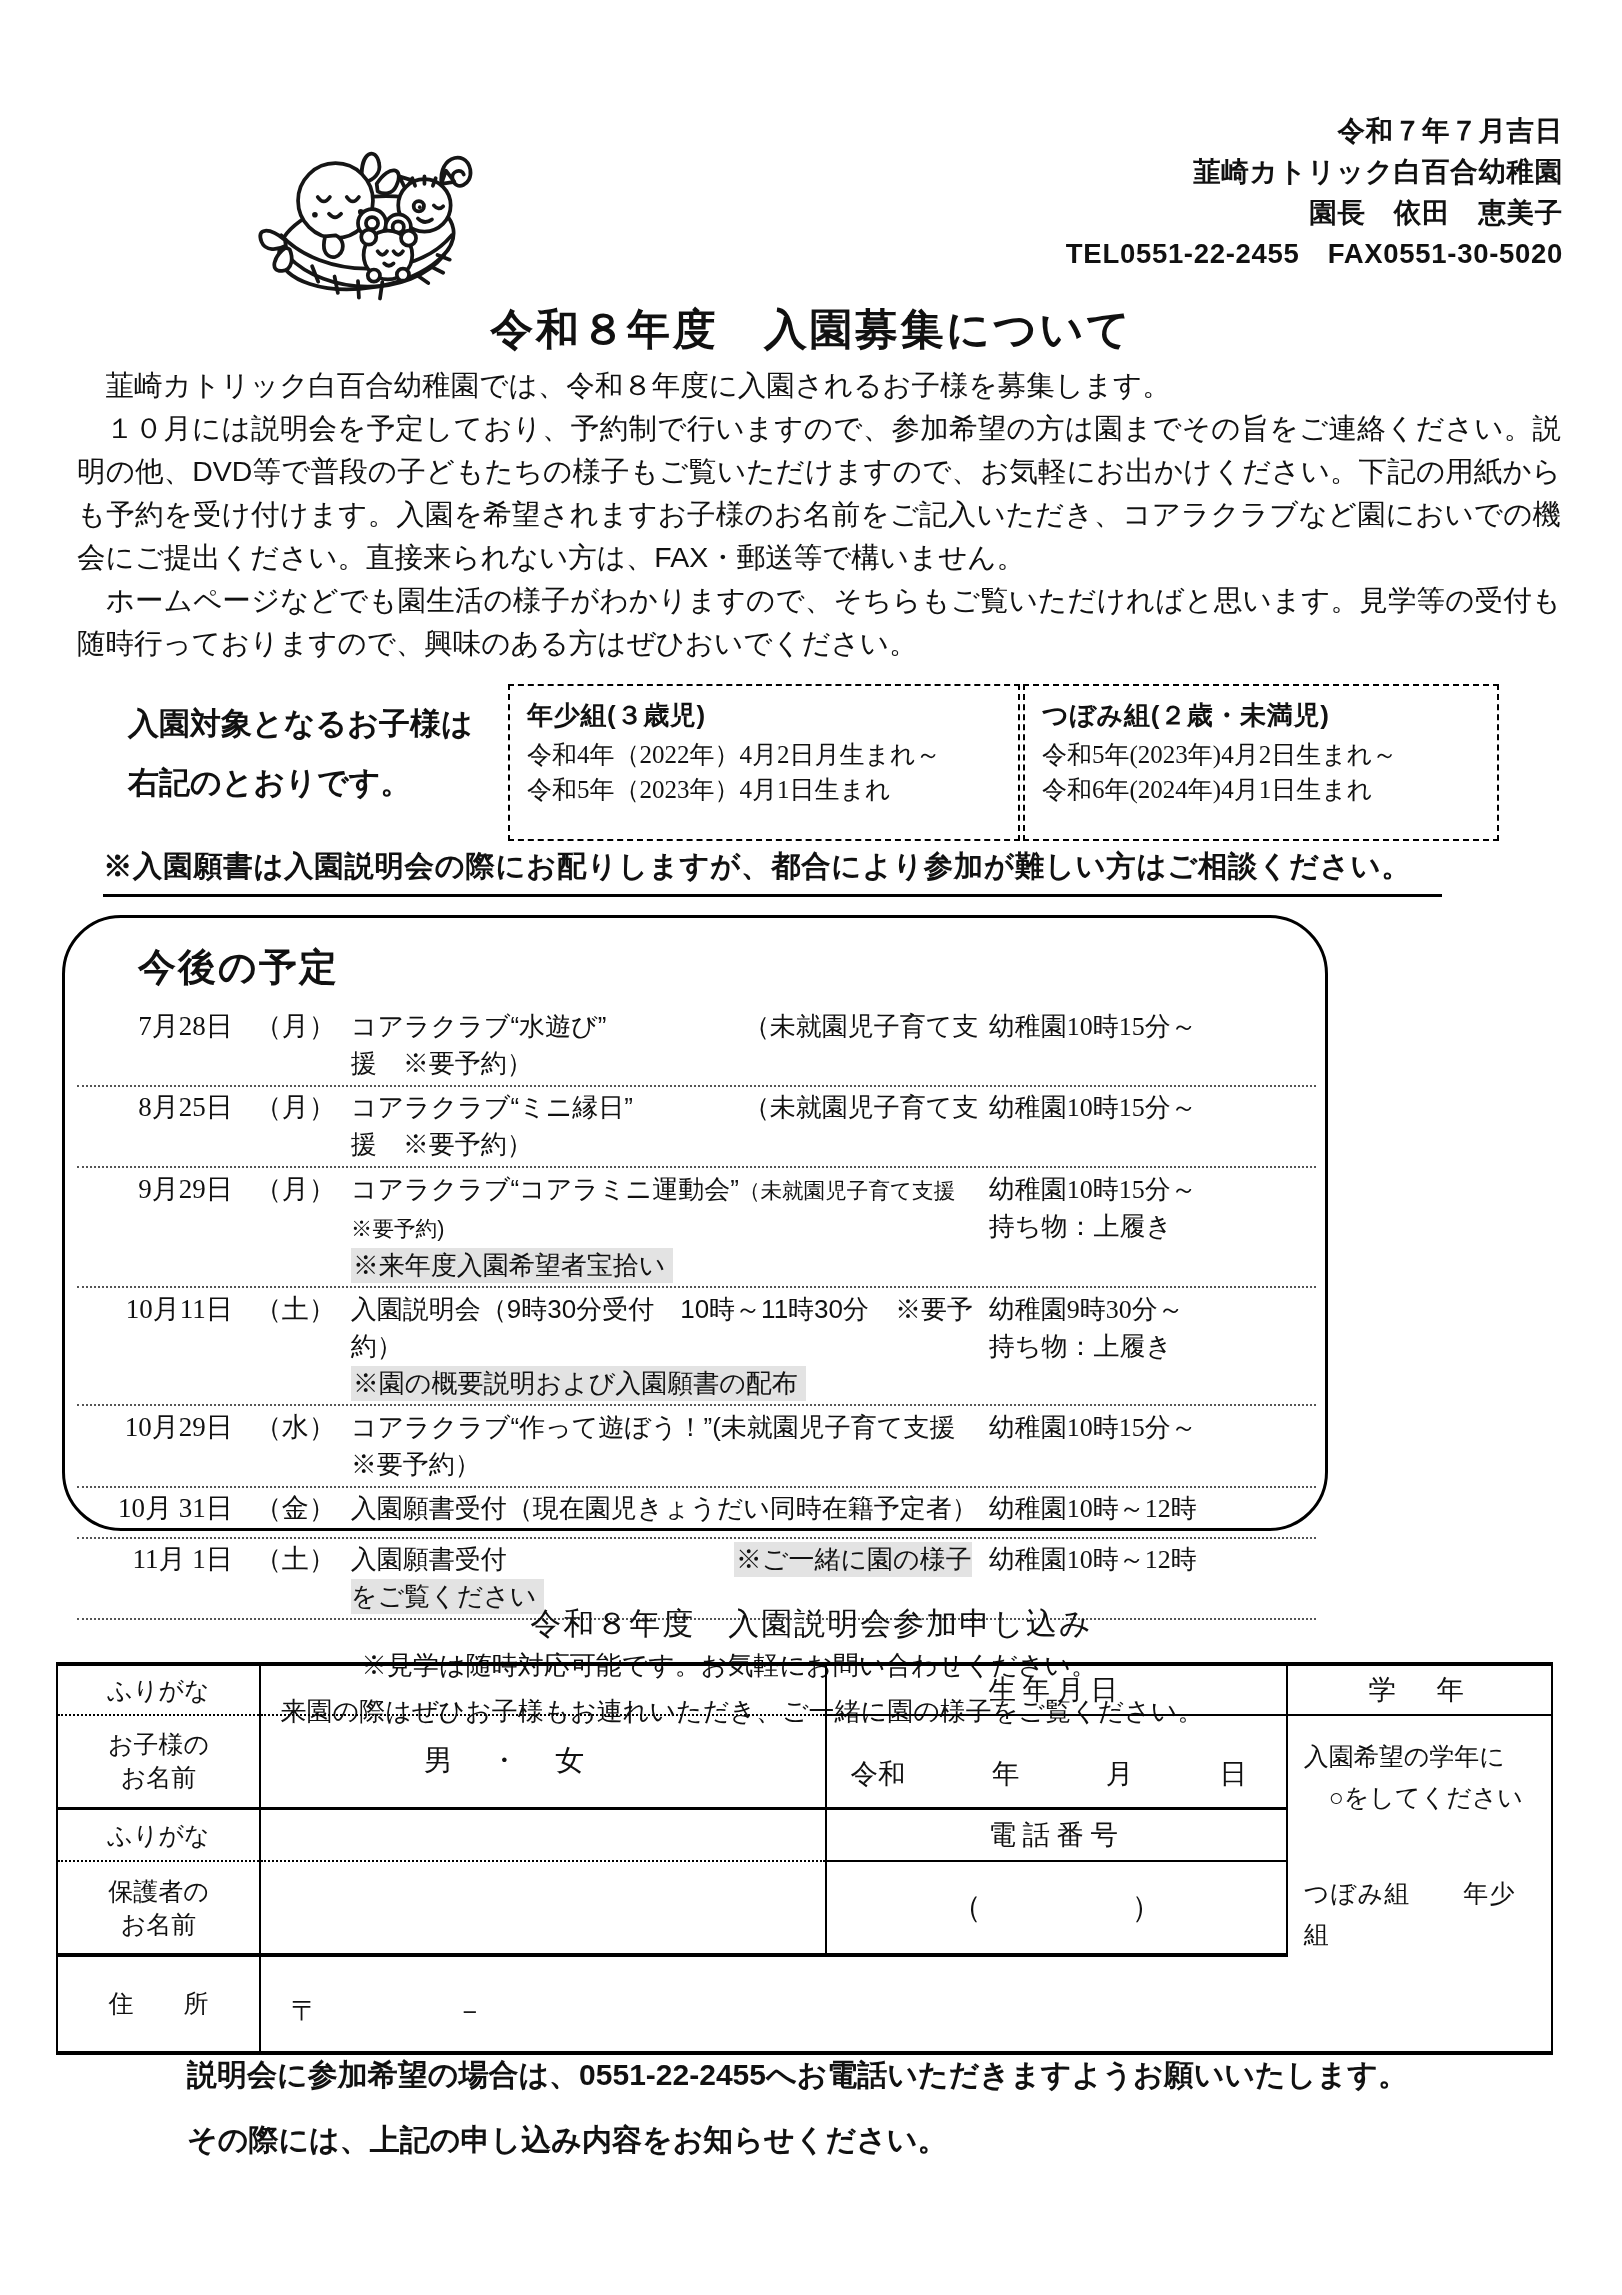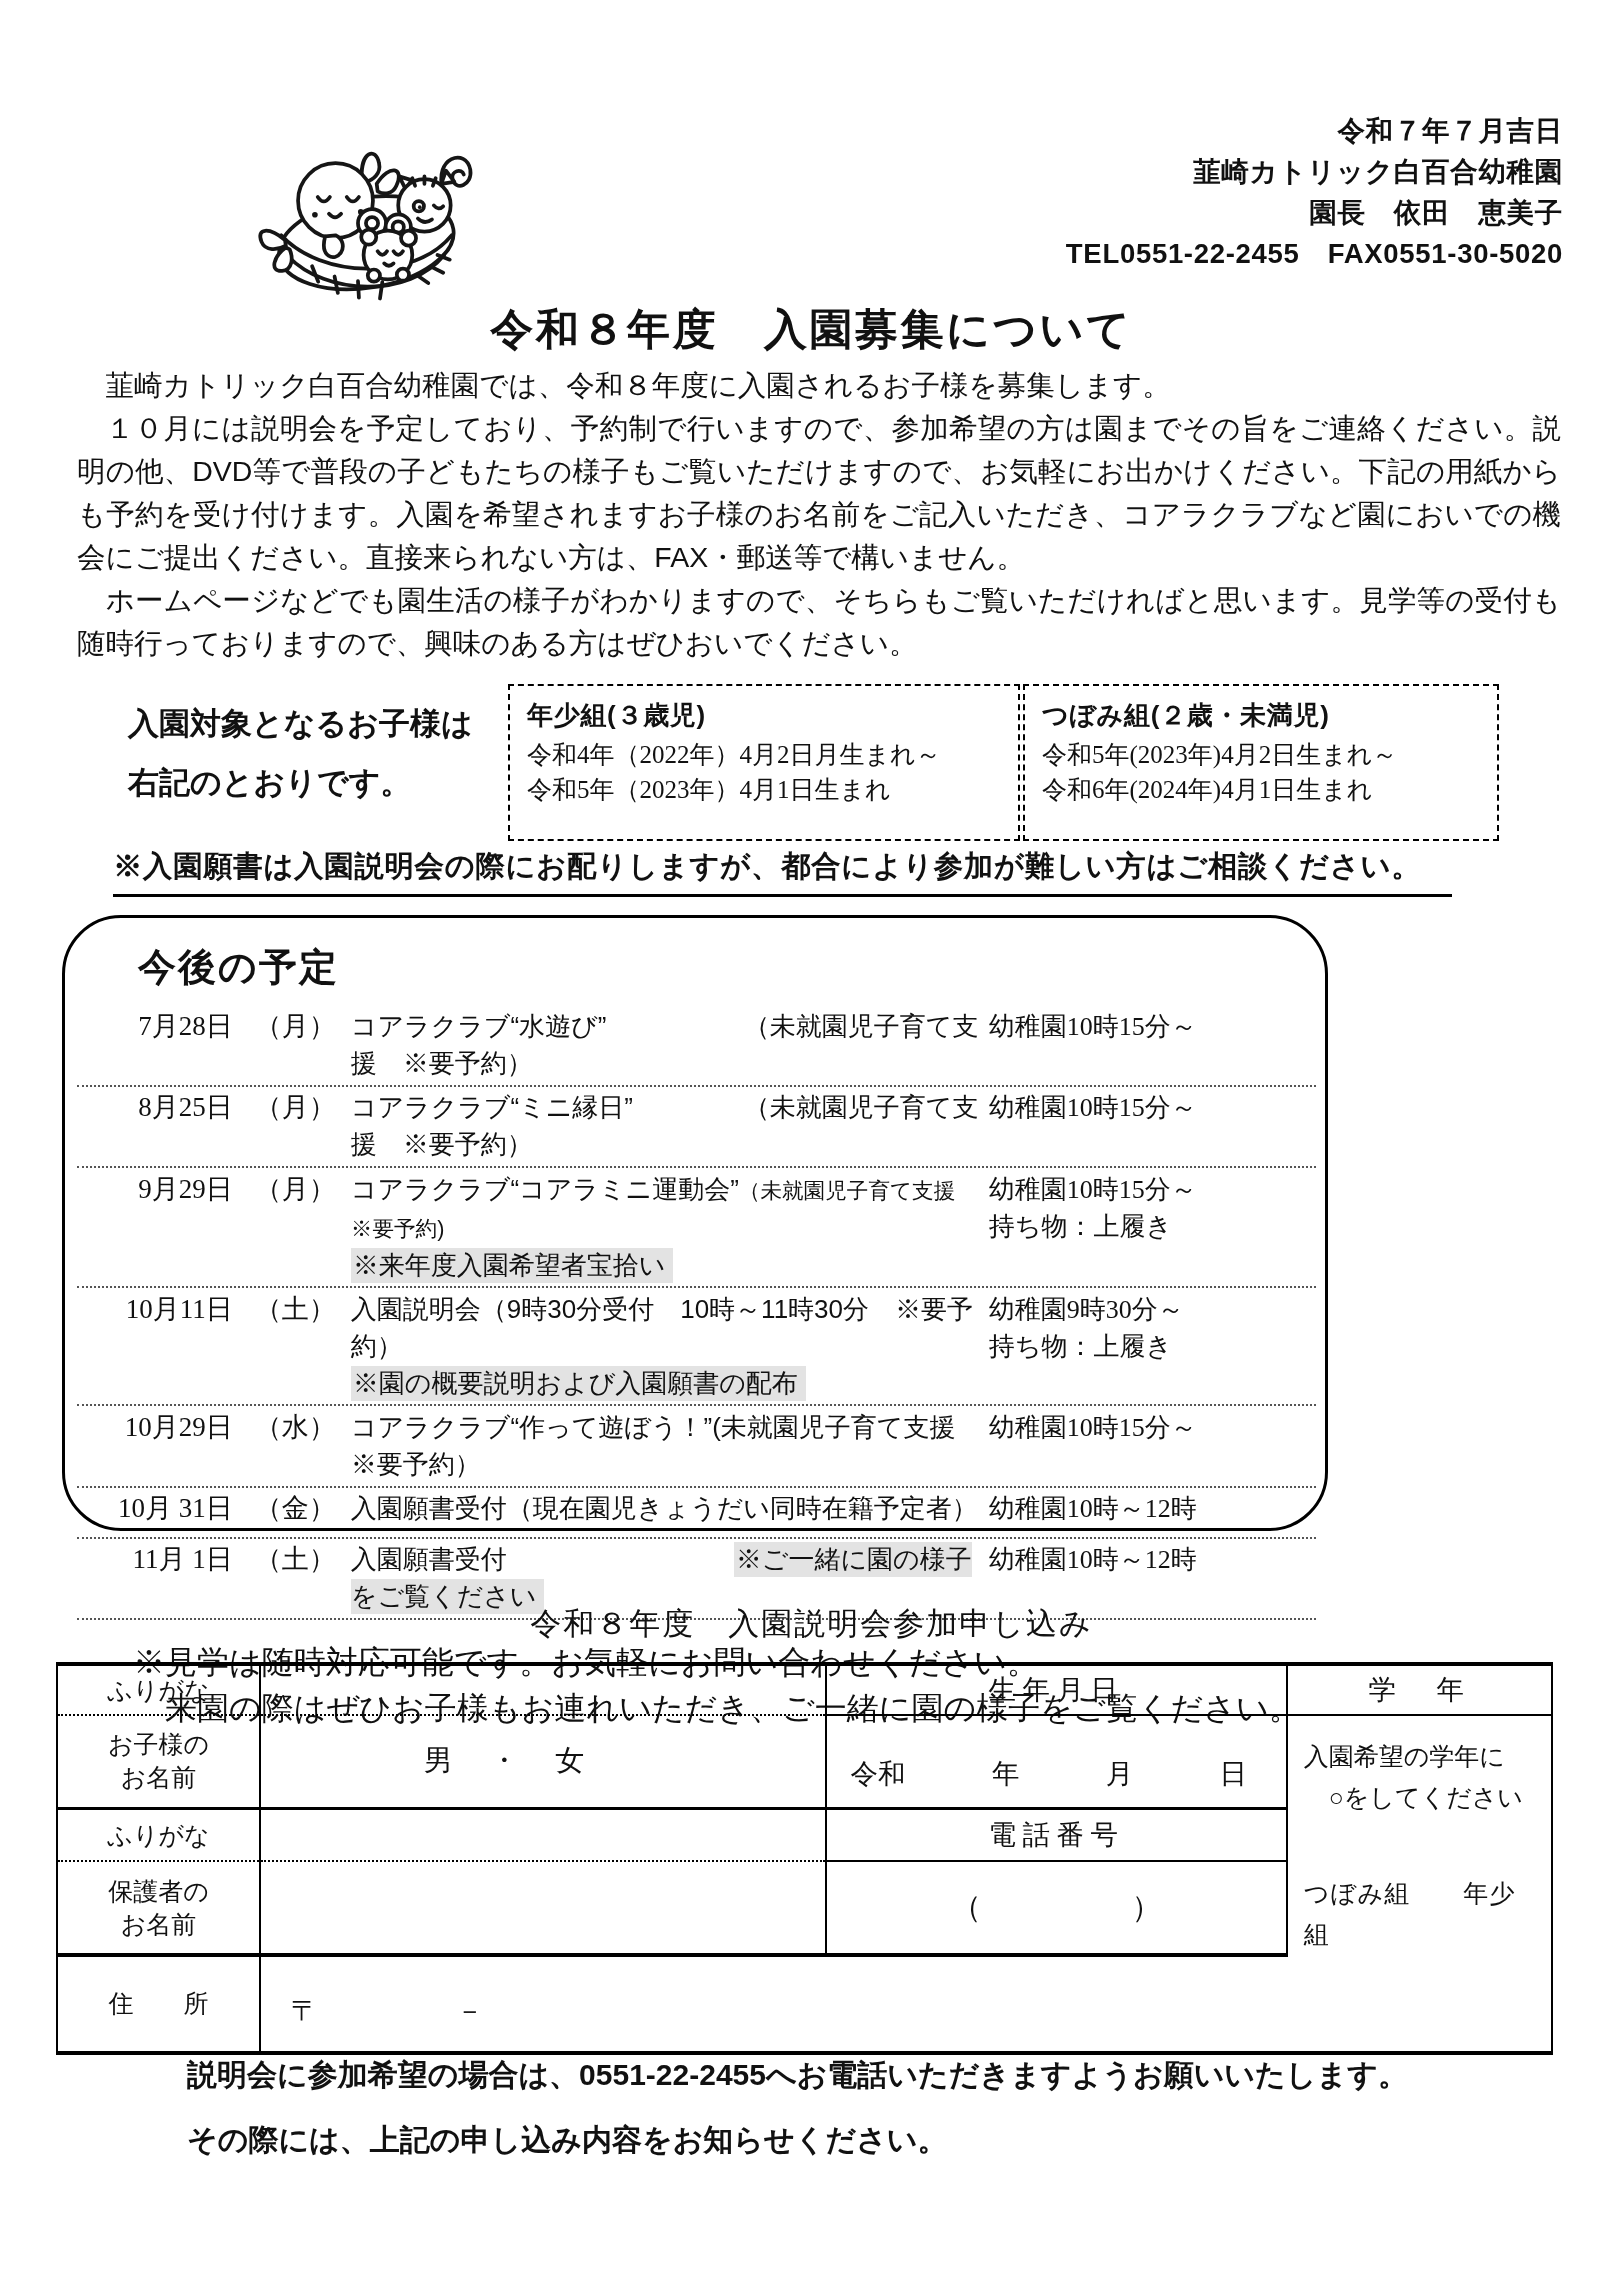--- a/index.html
+++ b/index.html
@@ -35,21 +35,21 @@
     position:absolute; left:128px; top:694px;
     font-size:31px; font-weight:bold; line-height:59px;
   }
   .dash-box { position:absolute; border:2.6px dashed #000; padding:11.8px 17px 0; }
   #box-nensho { left:508px;  top:684px; width:512px; height:157px; }
   #box-tsubomi{ left:1023px; top:684px; width:476px; height:157px; }
   .dash-box .bx-title { font-size:26px; font-weight:bold; margin-bottom:3.9px; letter-spacing:0.7px; }
   .dash-box .bx-line  { font-family:"Liberation Serif", serif; font-size:25px; line-height:35px; }
 
   .wish-note {
-    position:absolute; left:113px; top:847px;
+    position:absolute; left:103px; top:847px;
     font-size:29.4px; font-weight:bold; letter-spacing:0.7px;
     padding:0 31px 6.5px 0; border-bottom:3.3px solid #000;
   }
 
   
   .schedule-box {
     position:absolute; left:62px; top:915px; width:1266px; height:616px;
     border:3.3px solid #000; border-radius:59px; padding-top:23.6px;
   }
   .schedule-title { margin-left:73px; font-size:38px; font-weight:bold; letter-spacing:2px; }
@@ -57,21 +57,21 @@
   .s-row  { display:flex; border-bottom:2.6px dotted #555; min-height:51px; padding:2.6px 0; }
   .s-row.double { min-height:80px; }
   .s-date { width:156px; text-align:right; font-size:27px; font-family:"Liberation Serif", serif; }
   .s-day  { width:97px; padding-left:22px; font-size:27px; font-family:"Liberation Serif", serif; }
   .s-main { flex:1; padding-left:21px; font-size:26px; line-height:37px; }
   .s-time { width:327px; font-size:26px; line-height:37px; font-family:"Liberation Serif", serif; }
   .ev-w   { display:inline-block; min-width:393px; }
   .ev-w2  { display:inline-block; min-width:383px; }
   .paren-sm { font-size:21.6px; }
   .hl { background:#e3e3e3; padding:2px 7.9px 3.3px 2px; }
-  .s-notes { margin:22px 0 0 68px; font-family:Liberation Mono, monospace; font-size:32px; line-height:46px; }
+  .s-notes { margin:22px 0 0 68px; font-family:Liberation Sans, sans-serif; font-size:26px; line-height:46px;text-align:center; }
 
   
   .form-title {
     position:absolute; left:0; top:1603px; width:100%; text-align:center;
     font-family:"Liberation Serif", serif; font-size:31px; letter-spacing:2px;
   }
   table.form {
     position:absolute; left:56px; top:1662px; width:1495px;
     border-collapse:collapse; table-layout:fixed;
     font-family:"Liberation Serif", serif;

